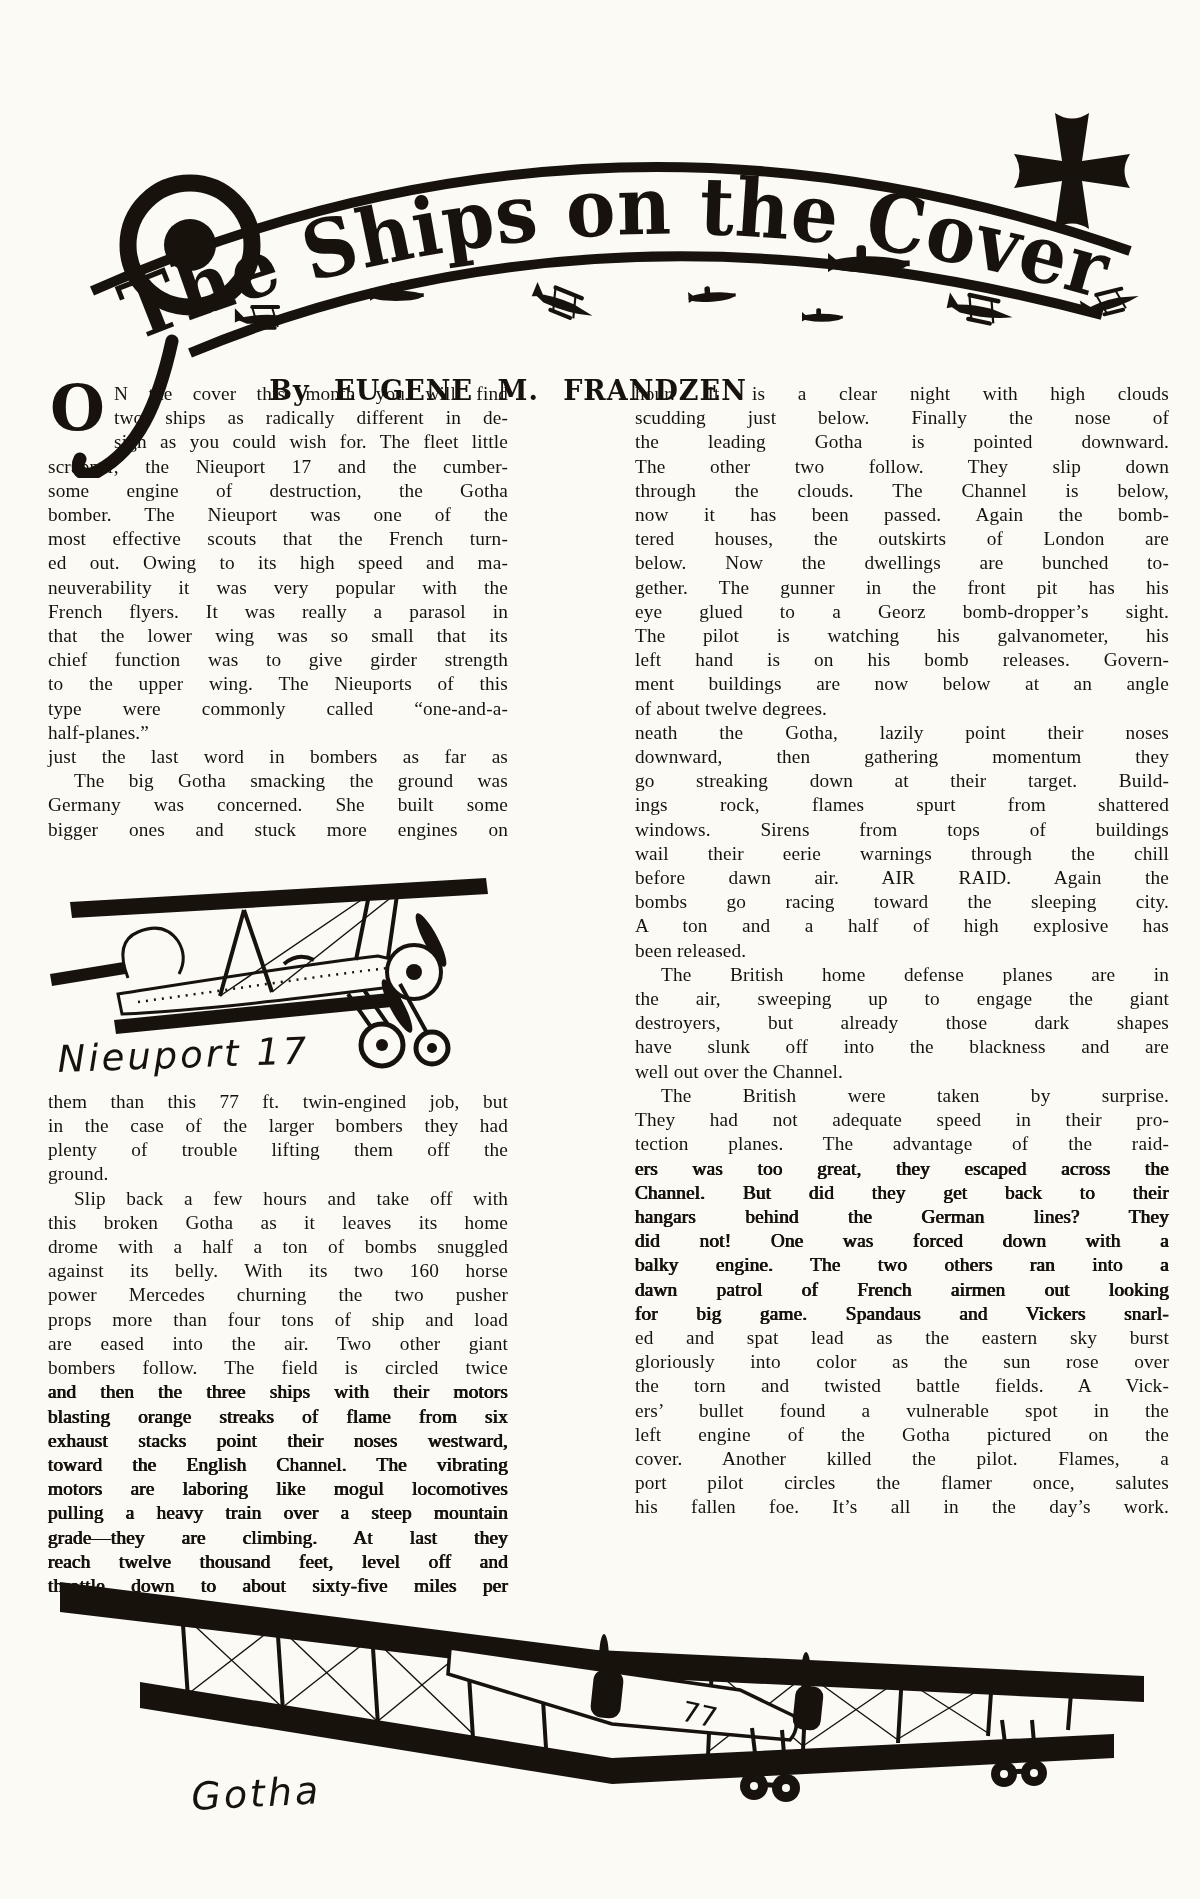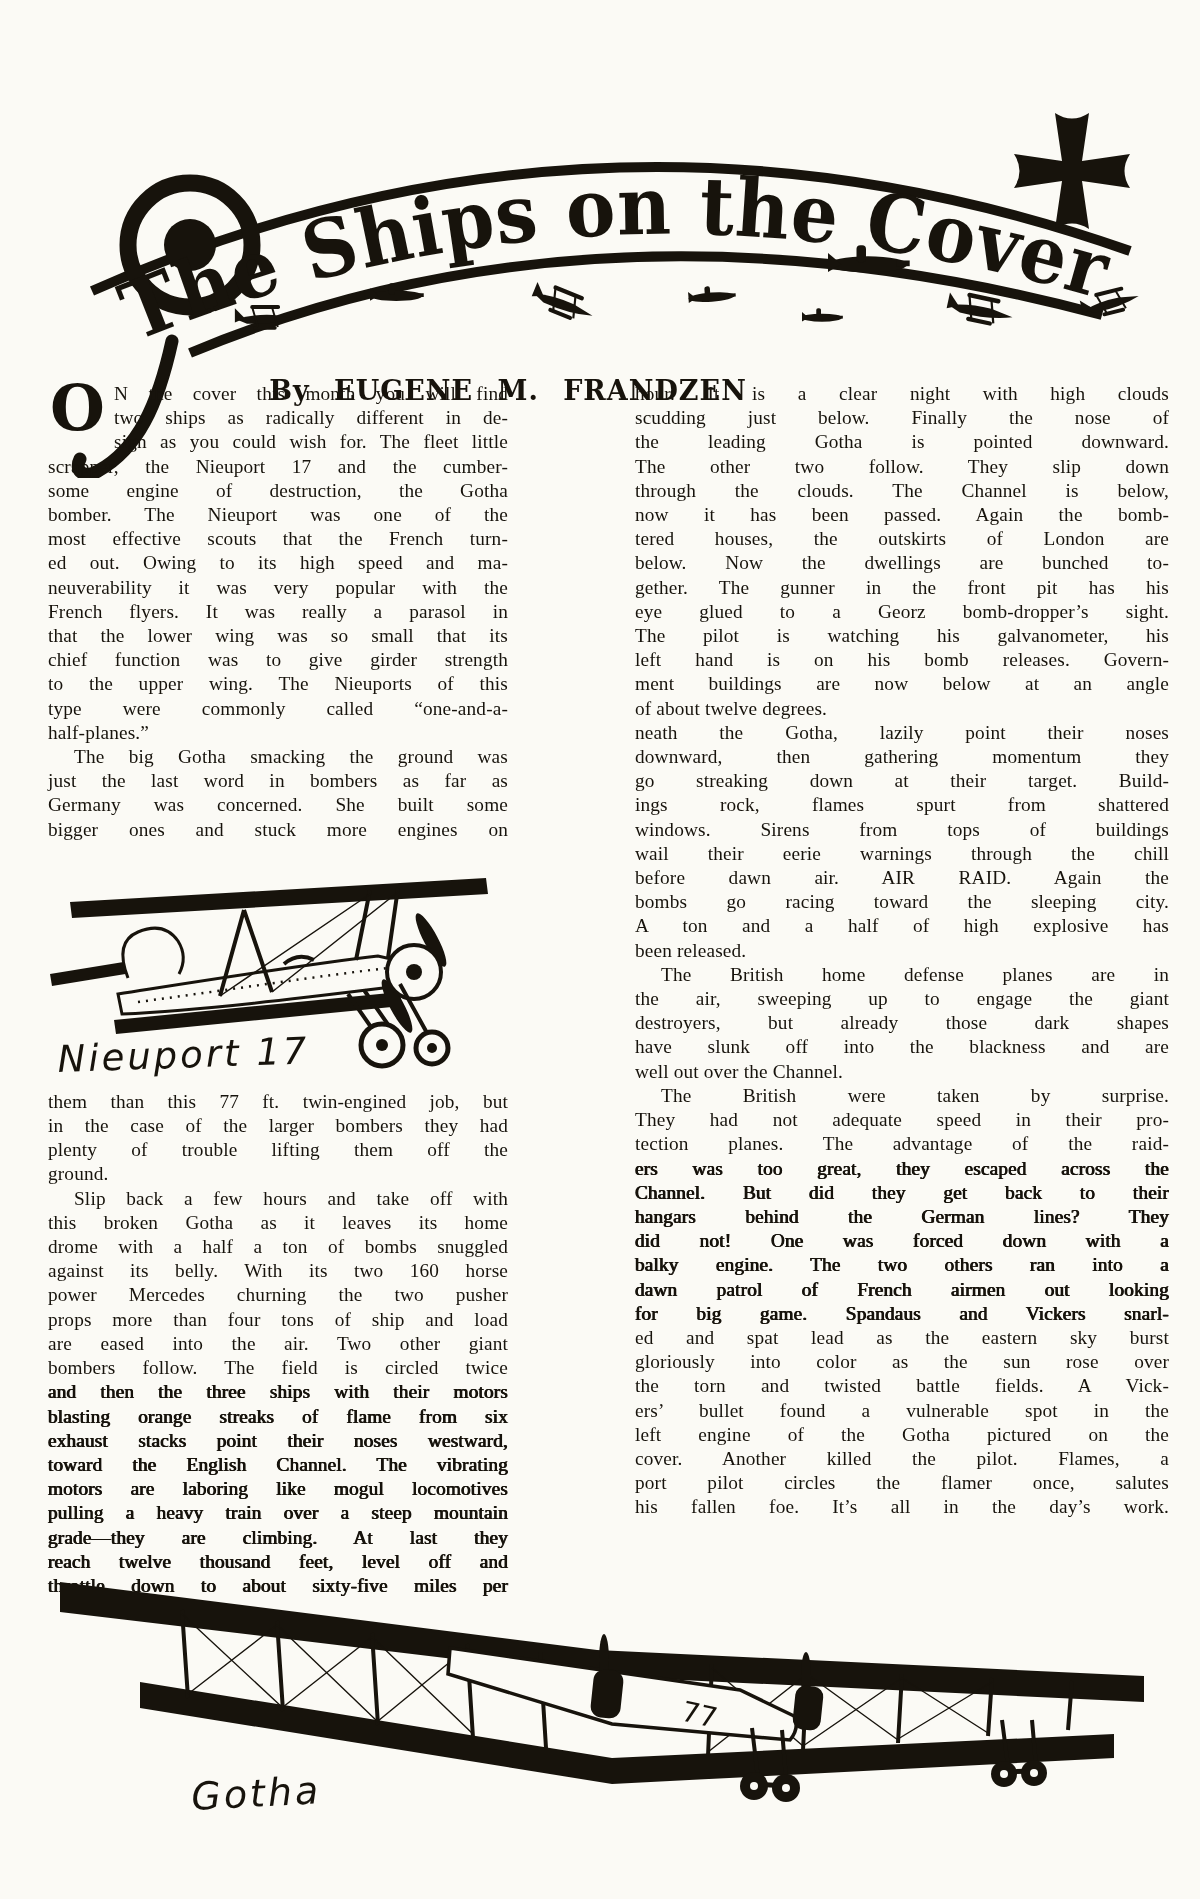--- a/index.html
+++ b/index.html
@@ -113,22 +113,22 @@
         <div class="line">ed out. Owing to its high speed and ma-</div>
         <div class="line">neuverability it was very popular with the</div>
         <div class="line">French flyers. It was really a parasol in</div>
         <div class="line">that the lower wing was so small that its</div>
         <div class="line">chief function was to give girder strength</div>
         <div class="line">to the upper wing. The Nieuports of this</div>
         <div class="line">type were commonly called “one-and-a-</div>
         <div class="line end">half-planes.”</div>
       </div>
       <div class="para">
+        <div class="line">just the last word in bombers as far as</div>
         <div class="line ind">The big Gotha smacking the ground was</div>
-        <div class="line">just the last word in bombers as far as</div>
         <div class="line">Germany was concerned. She built some</div>
         <div class="line">bigger ones and stuck more engines on</div>
       </div>
     </div>
 
   <figure id="fig-nieuport">
     <svg viewBox="0 0 460 240">
       <g class="sketch" fill="none" stroke-width="3">
 
         <polygon points="22,58 438,34 440,50 24,74" fill="#17130c" stroke="none"></polygon>

